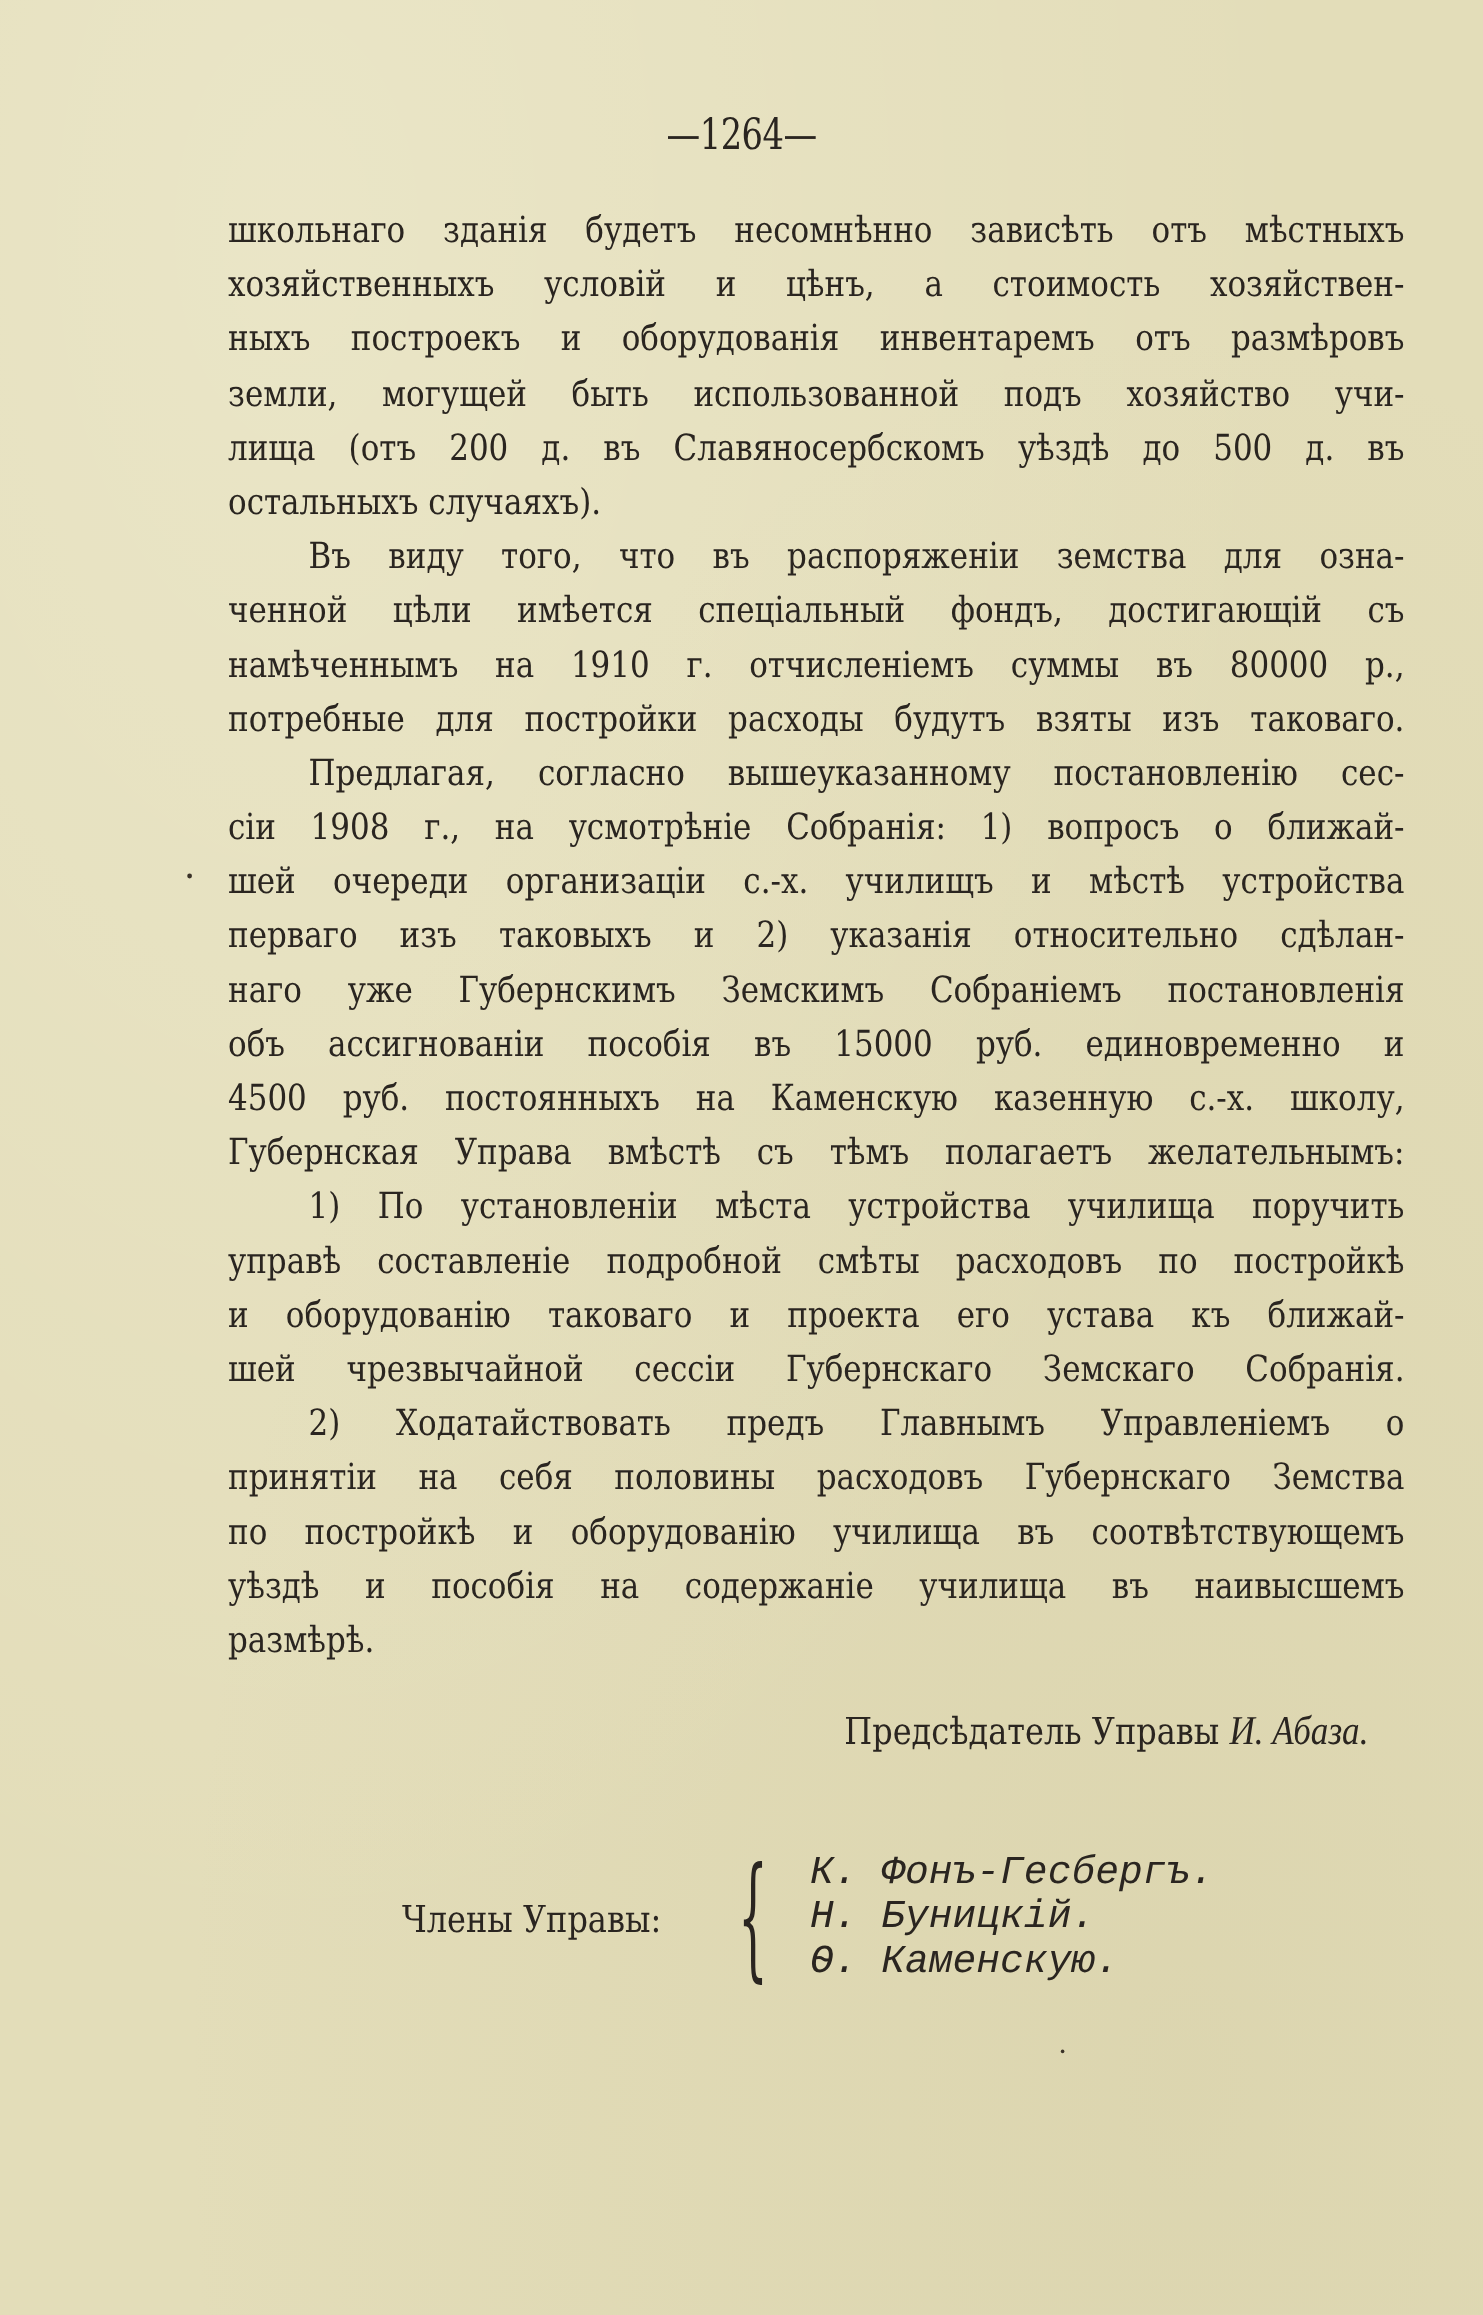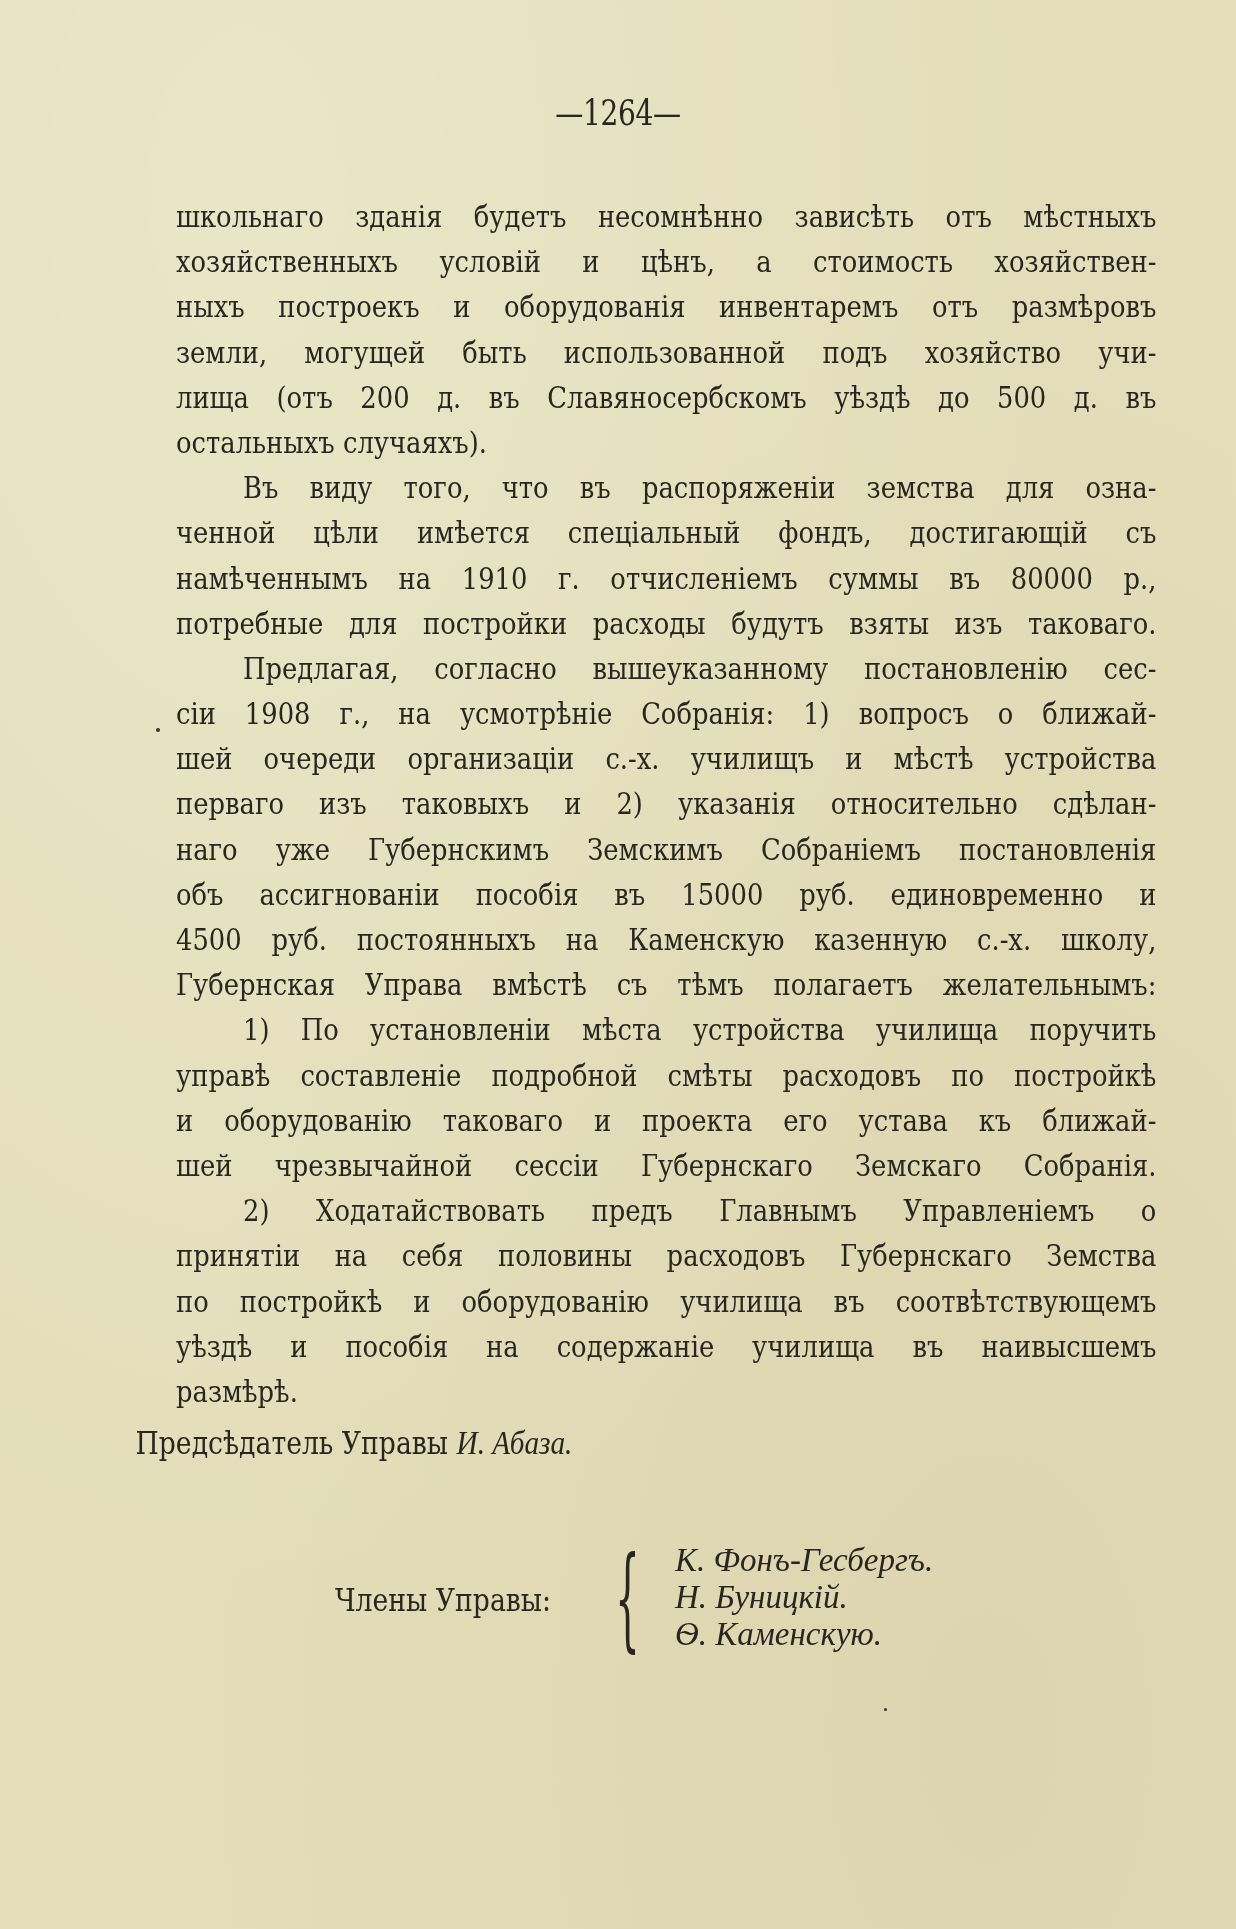--- a/index.html
+++ b/index.html
@@ -25,23 +25,22 @@
     width: 1236px;
     text-align: center;
     font-size: 36px;
     letter-spacing: -0.5px;
     transform: scaleX(0.78);
     transform-origin: 618px 0;
   }
   .body-text {
     position: absolute;
     top: 170px;
-    left: 176px;
+    left: 190px;
     width: 980px;
-    margin-top: 24px;
   }
   .line {
     display: block;
     height: 45.2px;
     line-height: 45.2px;
     font-size: 30px;
     text-align: justify;
     text-align-last: justify;
     white-space: nowrap;
     overflow: visible;
@@ -49,21 +48,21 @@
     transform-origin: 0 0;
     width: 1140px;
   }
   .line.indent { padding-left: 78px; width: 1062px; }
   .line.last { text-align-last: left; }
   .signature {
     position: absolute;
     top: 1424px;
     left: 0;
     width: 1176px;
-    text-align: left;
+    text-align: right;
     font-size: 31px;
   }
   .signature .sig-inner {
     display: inline-block;
     transform: scaleX(0.86);
     margin-left: 100px;
   }
   .italic {
     font-style: italic;
     font-family: "Liberation Serif", "DejaVu Serif", serif;
@@ -97,21 +96,21 @@
     transform-origin: 0 0;
     color: #2a2520;
   }
   .member-list {
     position: absolute;
     left: 340px;
     top: 2px;
   }
   .member {
     font-style: italic;
-    font-family: Liberation Serif, serif;
+    font-family: Liberation Mono, monospace;
     font-size: 33px;
     line-height: 37px;
     white-space: nowrap;
   }
   .speck {
     position: absolute;
     width: 4px;
     height: 4px;
     border-radius: 50%;
     background: #3a3228;

